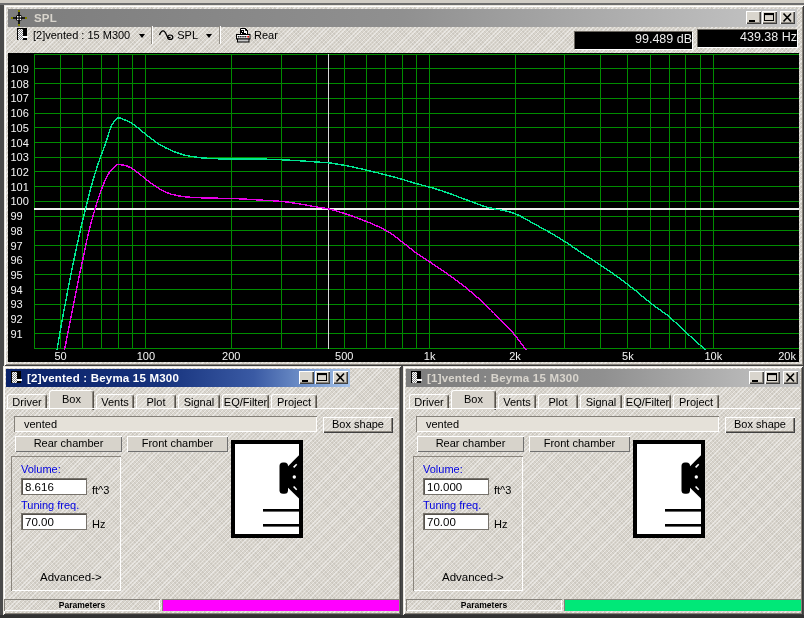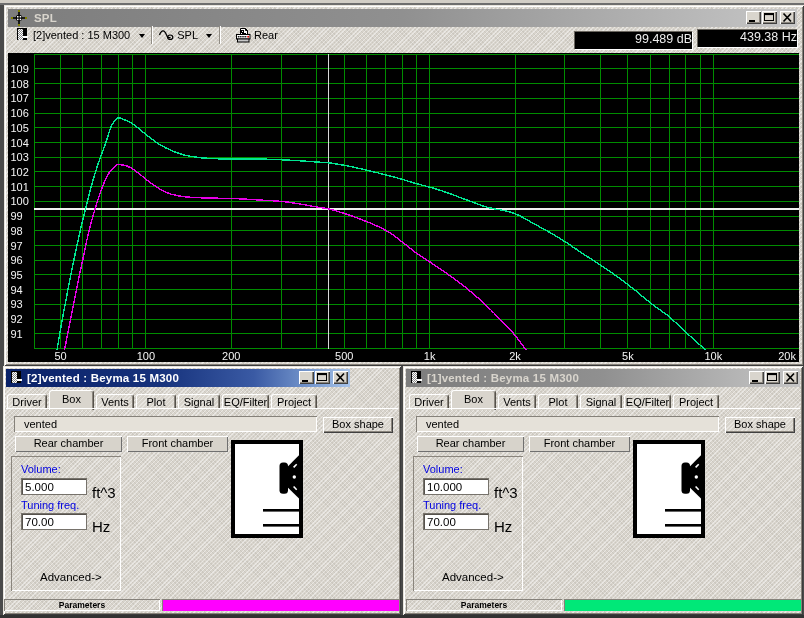--- a/index.html
+++ b/index.html
@@ -28,21 +28,21 @@
 .nedit{background:#fff;font-size:11.5px;color:#000;border:1px solid #76726b;
  box-shadow:inset 1px 1px 0 #56524c;padding:2px 0 0 3px}
 .tab{position:absolute;background-color:#d8d4cc;
  background-image:repeating-linear-gradient(135deg,rgba(255,255,255,.40) 0 1px,transparent 1px 3px);
  border-top:1px solid #fff;border-left:1px solid #fff;border-right:1px solid #55514a;
  border-radius:3px 3px 0 0;font-size:11px;text-align:center;color:#000;
  box-shadow:inset -1px 0 0 #8a857d}
 .lcd{background:#000;color:#eee;font-size:12.5px;text-align:right;line-height:17px;
  box-shadow:inset 1px 1px 0 #6a665f, 1px 1px 0 #fff}
 .blue{color:#0000e0;font-size:11px}
-.lab{font-size:15px;color:#000}
+.lab{font-size:11px;color:#000}
 .dicon{width:10px;height:12px;background:#000;position:relative}
 .dicon:before{content:"";position:absolute;left:1px;top:1px;width:5px;height:11px;
  background:repeating-conic-gradient(#fff 0 25%,#888 0 50%) 0 0/2px 2px}
 .dicon:after{content:"";position:absolute;right:-1px;bottom:2px;width:5px;height:2px;background:#fff}
 .sep{width:2px;height:18px;border-left:1px solid #908c84;border-right:1px solid #fff;margin:0 5px}
 .arrow{width:0;height:0;border-left:3.5px solid transparent;border-right:3.5px solid transparent;border-top:4px solid #000}
 </style></head>
 <body>
 <div class="abs" style="left:0;top:0;width:804px;height:3px;background:#d2cec6"></div>
 <div class="abs" style="left:0;top:3px;width:804px;height:2px;background:#6e6e6e"></div>
@@ -237,21 +237,21 @@
     <path d="M68 15.3 L56.8 26.5 L56.8 47.4 L68 58.5 Z" fill="#000"></path>
     <rect x="48.5" y="22.5" width="8.5" height="31.2" rx="3.5" fill="#000"></rect>
     <line x1="62.6" y1="27.4" x2="65.7" y2="24.3" stroke="#fff" stroke-width="1.6"></line>
     <line x1="62.6" y1="46.5" x2="65.7" y2="49.7" stroke="#fff" stroke-width="1.6"></line>
     <circle cx="63.3" cy="37" r="1.7" fill="#fff"></circle>
     <rect x="32" y="69" width="36" height="2.6" fill="#000"></rect>
     <rect x="32" y="84" width="36" height="2.6" fill="#000"></rect>
   </svg>
 <div class="abs" style="left:11px;top:456px;width:110px;height:135px;box-shadow:inset 1px 1px 0 #8a857d,inset -1px -1px 0 #fff"></div>
 <div class="abs blue" style="left:21px;top:463px">Volume:</div>
-<div class="abs nedit" style="left:21px;top:478px;width:66px;height:17px">5.000</div>
+<div class="abs nedit" style="left:21px;top:478px;width:66px;height:17px">8.616</div>
 <div class="abs lab" style="left:92px;top:484px">ft^3</div>
 <div class="abs blue" style="left:21px;top:499px">Tuning freq.</div>
 <div class="abs nedit" style="left:21px;top:513px;width:66px;height:17px">70.00</div>
 <div class="abs lab" style="left:92px;top:518px">Hz</div>
 <div class="abs lab" style="left:40px;top:571px;font-size:11.5px">Advanced-&gt;</div>
 <div class="abs face sunken1" style="left:4px;top:599px;width:156px;height:12px;text-align:center;font-weight:bold;font-size:8.5px;line-height:12px">Parameters</div>
 <div class="abs" style="left:162px;top:599px;width:237px;height:12px;background:#ff00ff;box-shadow:inset 1px 1px 0 #85817a"></div>
 <div class="abs face win" style="left:403px;top:366px;width:400px;height:249px"></div>
 <div class="abs tbar inactive" style="left:406px;top:369px;width:394px">
     <span style="margin:0 6px 0 5px"><span class="dicon" style="display:inline-block"></span></span>

